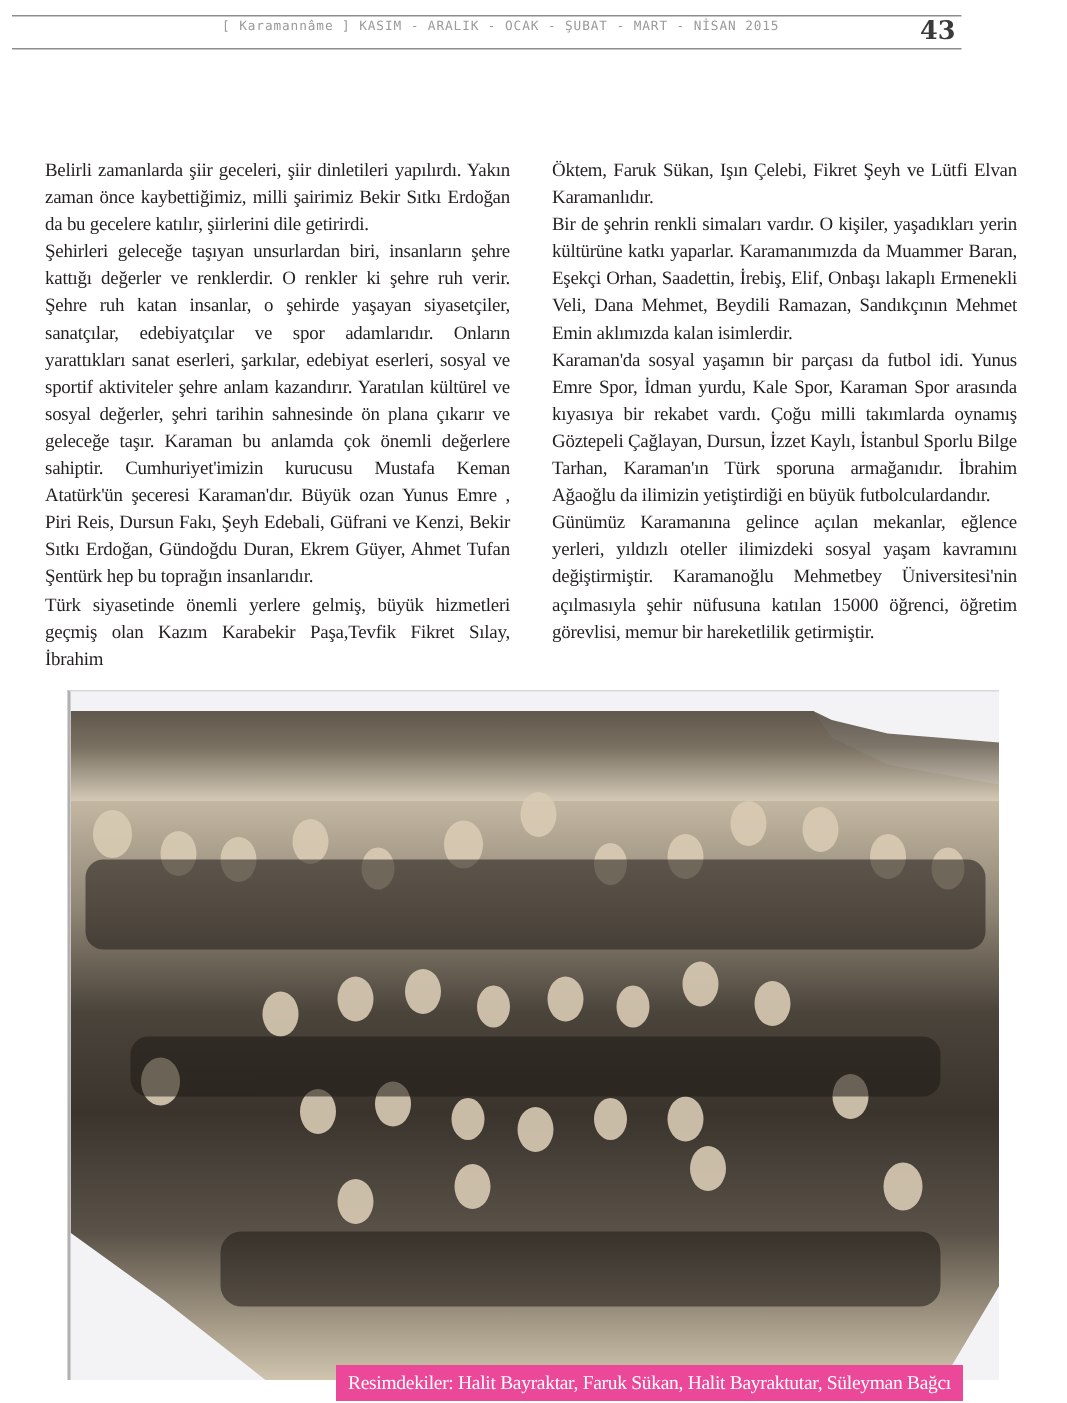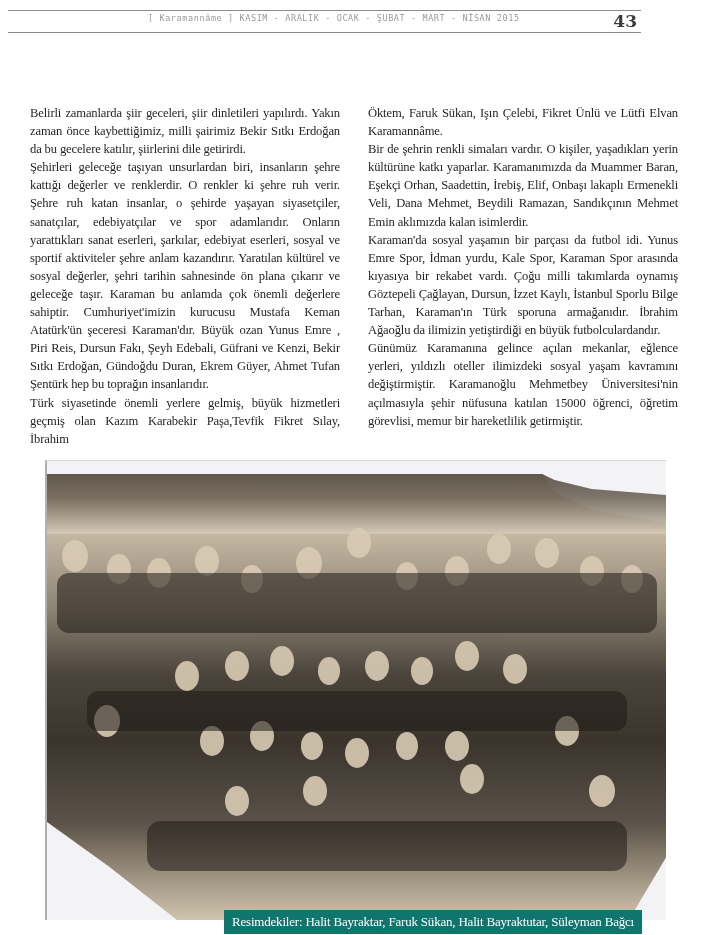--- a/index.html
+++ b/index.html
@@ -42,21 +42,21 @@
     }
     .photo-wall {
       position: absolute; left: 0; top: 13px; width: 619px; height: 60px;
       background: linear-gradient(180deg, #4a4238 0%, #6a6052 40%, #d6ccb9 100%);
       clip-path: polygon(0% 0%, 80% 0%, 82% 10%, 88% 25%, 100% 35%, 100% 100%, 0% 100%);
       opacity: 0.85;
     }
     .crowd { position: absolute; left: 0; top: 0; width: 619px; height: 459px; }
     .caption {
       position: absolute; left: 224px; top: 910px; height: 24px;
-      background: #0f766e; color: #ffffff;
+      background: #ec4899; color: #ffffff;
       font-family: "Liberation Serif", serif; font-size: 13px;
       line-height: 24px; padding: 0 8px; white-space: nowrap; letter-spacing: -0.2px;
     }
   </style>
 </head>
 <body>
 
 <div class="header">
   <div class="rule-top"></div>
   <div class="running-head">[ Karamannâme ]   KASIM - ARALIK - OCAK - ŞUBAT - MART - NİSAN  2015</div>
@@ -64,21 +64,21 @@
   <div class="rule-bottom"></div>
 </div>
 
 <div class="col col-left">
   <p>Belirli zamanlarda şiir geceleri, şiir dinletileri yapılırdı. Yakın zaman önce kaybettiğimiz, milli şairimiz Bekir Sıtkı Erdoğan da bu gecelere katılır, şiirlerini dile getirirdi.</p>
   <p>Şehirleri geleceğe taşıyan unsurlardan biri, insanların şehre kattığı değerler ve renklerdir. O renkler ki şehre ruh verir. Şehre ruh katan insanlar, o şehirde yaşayan siyasetçiler, sanatçılar, edebiyatçılar ve spor adamlarıdır. Onların yarattıkları sanat eserleri, şarkılar, edebiyat eserleri, sosyal ve sportif aktiviteler şehre anlam kazandırır. Yaratılan kültürel ve sosyal değerler, şehri tarihin sahnesinde ön plana çıkarır ve geleceğe taşır. Karaman bu anlamda çok önemli değerlere sahiptir. Cumhuriyet'imizin kurucusu Mustafa Keman Atatürk'ün şeceresi Karaman'dır. Büyük ozan Yunus Emre , Piri Reis, Dursun Fakı, Şeyh Edebali, Güfrani ve Kenzi, Bekir Sıtkı Erdoğan, Gündoğdu Duran, Ekrem Güyer, Ahmet Tufan Şentürk hep bu toprağın insanlarıdır.</p>
   <p style="text-align-last: justify;">Türk siyasetinde önemli yerlere gelmiş, büyük hizmetleri geçmiş olan Kazım Karabekir Paşa,Tevfik Fikret Sılay, İbrahim</p>
 </div>
 
 <div class="col col-right">
-  <p>Öktem, Faruk Sükan, Işın Çelebi, Fikret Ünlü ve Lütfi Elvan Karamannâme.</p>
+  <p>Öktem, Faruk Sükan, Işın Çelebi, Fikret Şeyh ve Lütfi Elvan Karamanlıdır.</p>
   <p>Bir de şehrin renkli simaları vardır. O kişiler, yaşadıkları yerin kültürüne katkı yaparlar. Karamanımızda da Muammer Baran, Eşekçi Orhan, Saadettin, İrebiş, Elif, Onbaşı lakaplı Ermenekli  Veli, Dana Mehmet, Beydili Ramazan, Sandıkçının Mehmet Emin aklımızda kalan isimlerdir.</p>
   <p>Karaman'da sosyal yaşamın bir parçası da futbol idi. Yunus Emre Spor, İdman yurdu, Kale Spor, Karaman Spor arasında kıyasıya bir rekabet vardı. Çoğu milli takımlarda oynamış Göztepeli Çağlayan, Dursun, İzzet Kaylı, İstanbul Sporlu Bilge Tarhan, Karaman'ın Türk sporuna armağanıdır. İbrahim Ağaoğlu da ilimizin yetiştirdiği en büyük futbolculardandır.</p>
   <p>Günümüz Karamanına gelince açılan mekanlar, eğlence yerleri, yıldızlı oteller ilimizdeki sosyal yaşam kavramını değiştirmiştir. Karamanoğlu Mehmetbey Üniversitesi'nin açılmasıyla şehir nüfusuna katılan 15000 öğrenci, öğretim görevlisi, memur bir hareketlilik getirmiştir.</p>
 </div>
 
 <div class="photo" title="Historic sepia group photograph of students">
   <div class="photo-print"></div>
   <div class="photo-wall"></div>
   <svg class="crowd" viewBox="0 0 619 459" preserveAspectRatio="none">
     <g fill="#d9cbb4" opacity="0.9">

